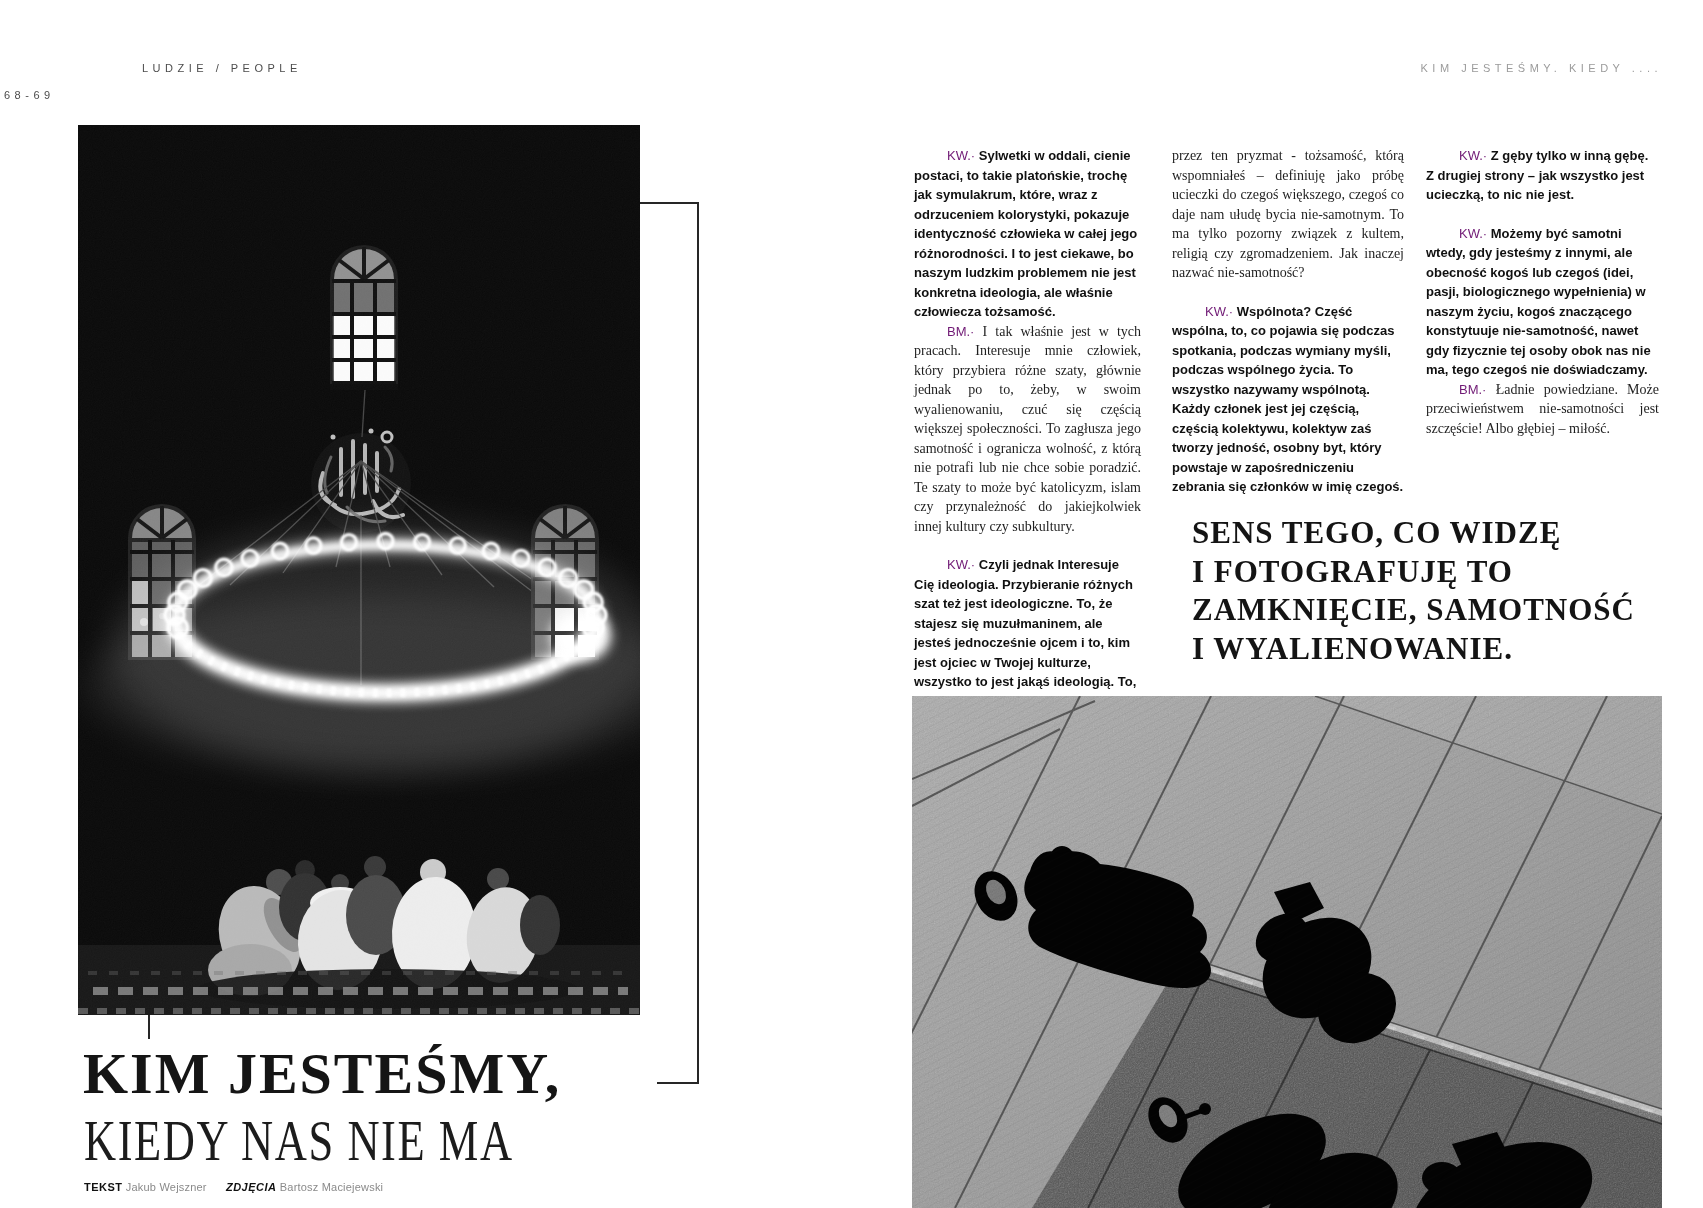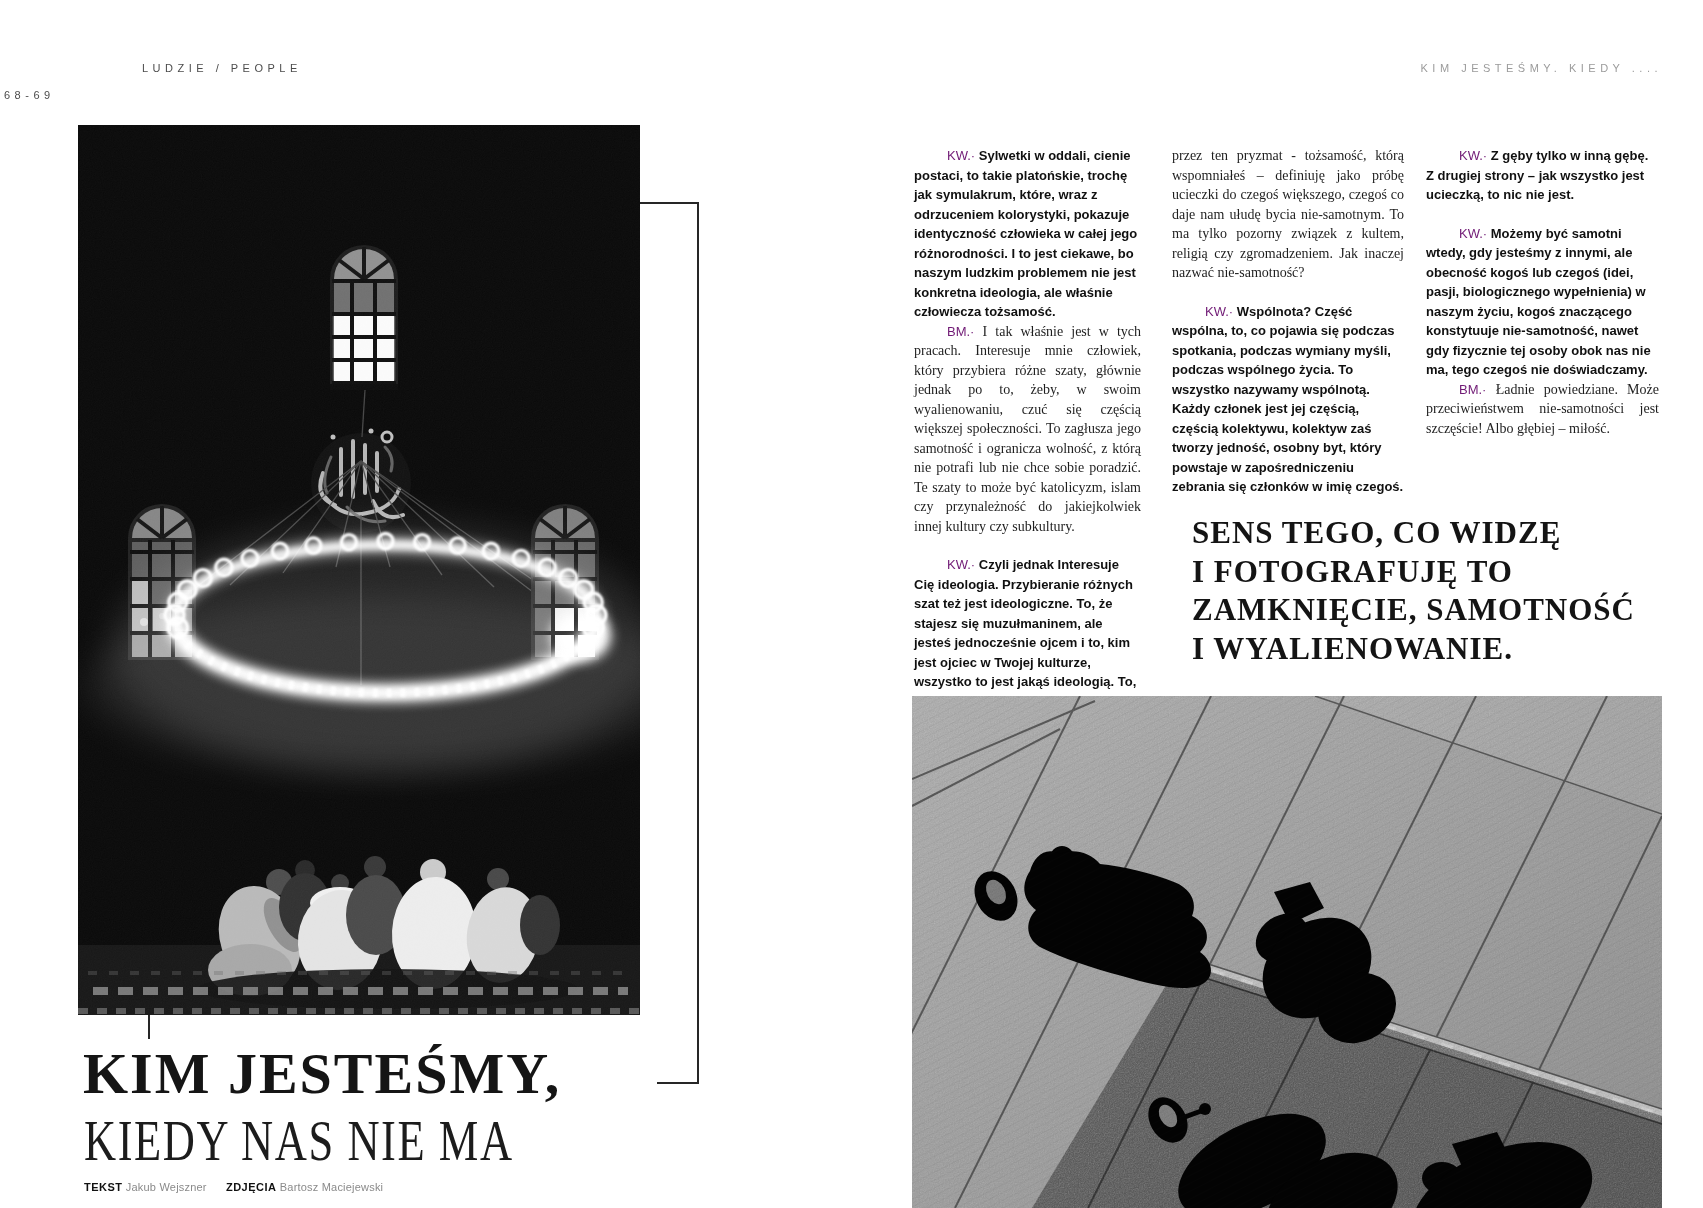--- a/index.html
+++ b/index.html
@@ -24,21 +24,21 @@
   .rule-bot{left:657px;top:1082px;width:42px;height:2px;}
 
   
   .title1{position:absolute;left:83px;top:1044px;font-family:Liberation Serif, serif;
           font-weight:700;font-size:58px;line-height:60px;letter-spacing:2px;color:#151515;white-space:nowrap;}
   .title2{position:absolute;left:84px;top:1112px;font-family:"Liberation Serif",serif;
           font-weight:400;font-size:57px;line-height:58px;letter-spacing:2px;color:#1c1c1c;
           transform:scaleX(0.78);transform-origin:left top;white-space:nowrap;}
   .byline{position:absolute;left:84px;top:1181px;font-size:11px;color:#8a8a8a;letter-spacing:0.2px;}
   .byline b{color:#111;font-weight:700;letter-spacing:0.5px;text-align:right;}
-  .byline .cred2{margin-left:16px;}
+  .byline .cred2{margin-left:16px;font-style:italic;}
 
   
   .col{position:absolute;top:146px;}
   .col-1{left:914px;width:227px;}
   .col-2{left:1172px;width:232px;}
   .col-3{left:1426px;width:233px;}
   .block{margin:0;}
   .block.q{font-family:"Liberation Sans",sans-serif;font-weight:700;font-size:13px;
            line-height:19.5px;color:#101010;text-align:left;}
   .block.q:not(:first-child){margin-top:19px;}

